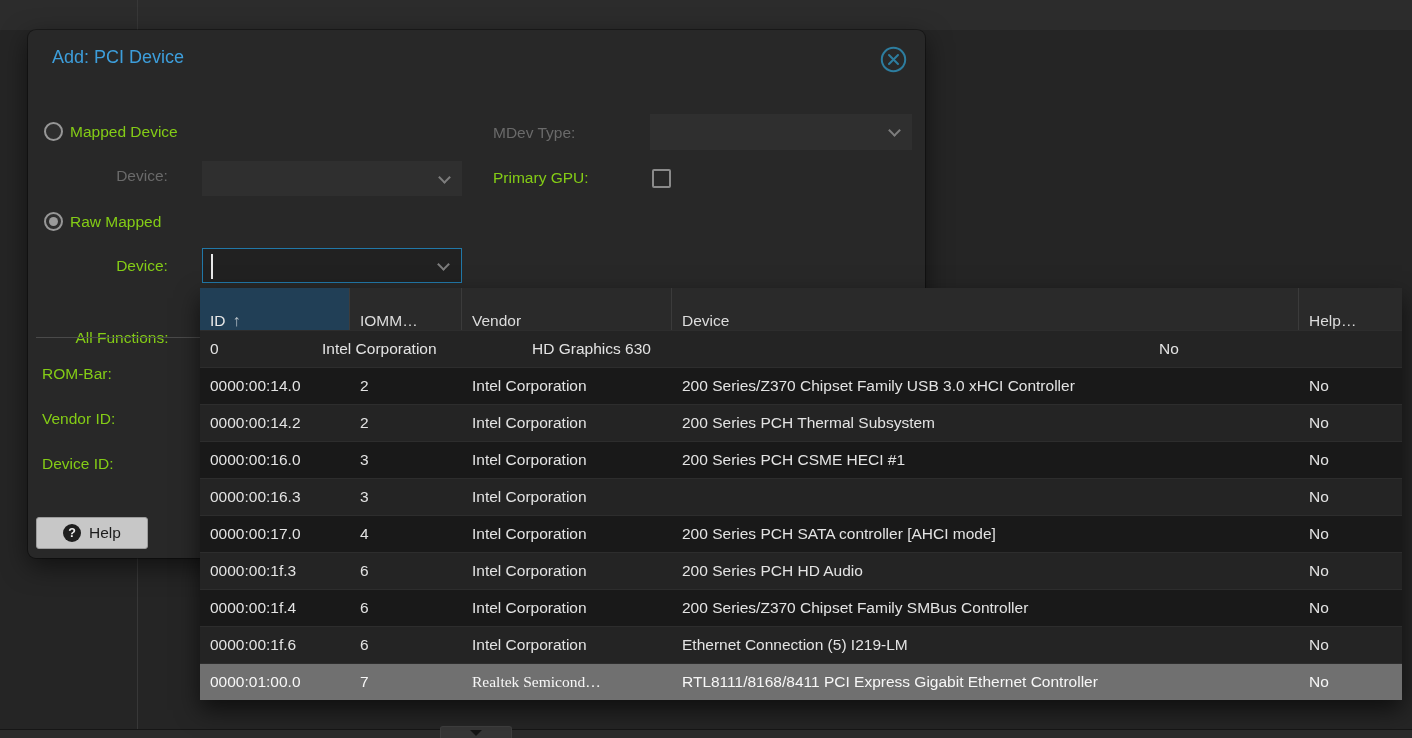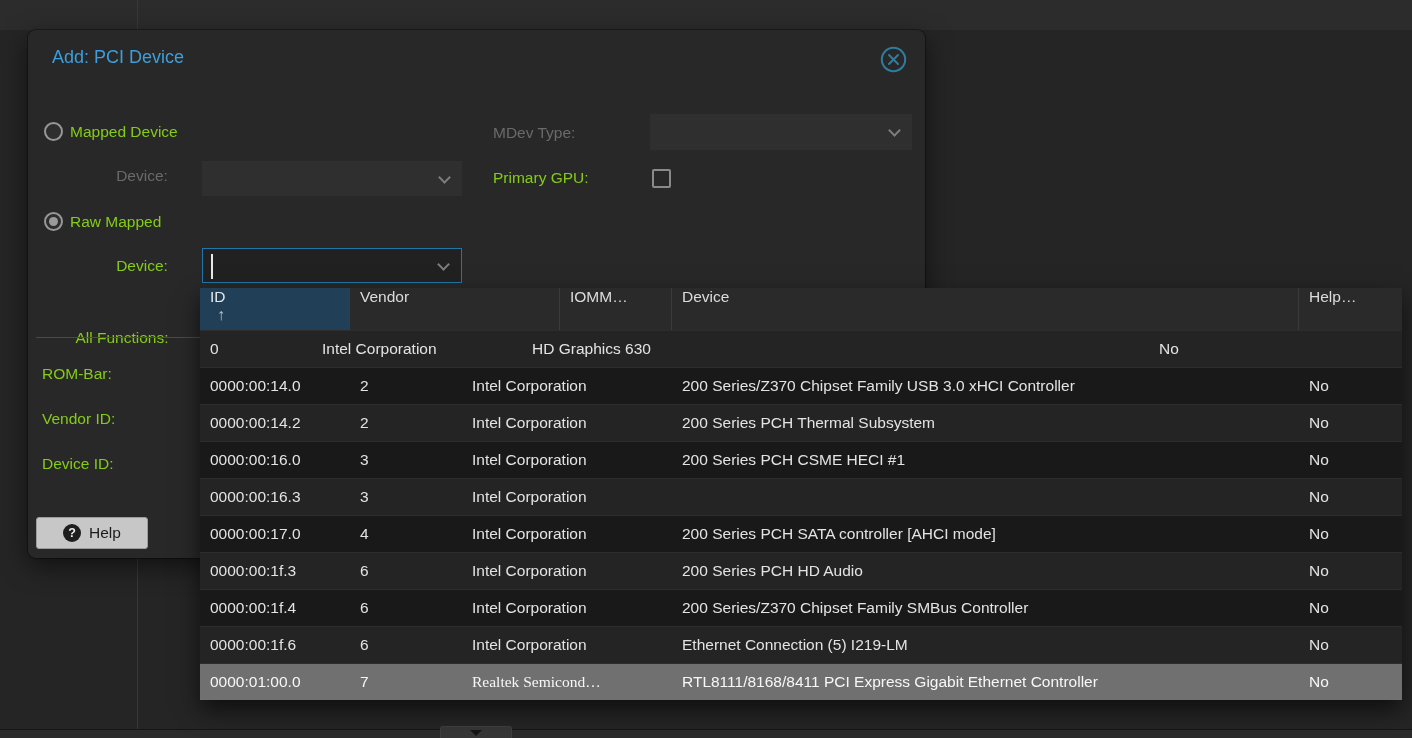--- a/index.html
+++ b/index.html
@@ -47,22 +47,22 @@
               background:#c7c7c7; border:1px solid #9d9d9d; border-radius:3px;
               display:flex; align-items:center; justify-content:center; gap:8px;
               color:#1c1c1c; font-size:15.5px; cursor:pointer; }
   .help-ic  { width:18px; height:18px; border-radius:50%; background:#1e1e1e; color:#ededed;
               font-size:12.5px; font-weight:bold; display:flex; align-items:center; justify-content:center; }
 
   
   .dropdown { position:absolute; left:200px; top:288px; width:1202px; z-index:20;
               background:#1a1a1a; box-shadow:0 10px 22px rgba(0,0,0,.6); }
   .dd-header { display:flex; height:42px; background:#2a2a2a; }
-  .hcell { padding:0 10px; display:flex; align-items:flex-start; color:#dcdcdc; font-size:15.5px;
-           border-right:1px solid #3b3b3b; overflow:hidden; white-space:nowrap; cursor:pointer;flex-direction:column; }
+  .hcell { padding:0 10px; display:flex; align-items:flex-end; color:#dcdcdc; font-size:15.5px;
+           border-right:1px solid #3b3b3b; overflow:hidden; white-space:nowrap; cursor:pointer; }
   .hcell:last-child { border-right:none; }
   .hcell.sorted { background:#213f56; color:#e8e8e8; }
   .sort-arrow { margin-left:7px; color:#b9c2c9; font-size:16px; }
   .dd-row { display:flex; height:37px; background:#242424; border-top:1px solid #2d2d2d; cursor:pointer; }
   .dd-row:nth-child(even) { background:#191919; }
   .dd-row.highlighted { background:#707070; }
   .dd-row.highlighted .cell { color:#f7f7f7; }
   .cell { padding:0 10px; display:flex; align-items:center; color:#e3e3e3; font-size:15.5px;
           white-space:nowrap; overflow:hidden; }
 </style>
@@ -124,25 +124,25 @@
     <span>Help</span>
   </div>
 </div>
 
 <div class="dropdown">
   <div class="dd-header">
       <div class="hcell sorted" style="width: 150px;">
         <span>ID</span>
         <span class="sort-arrow">↑</span>
       </div>
+      <div class="hcell" style="width: 112px;">
+        <span>IOMM…</span>
+      </div>
       <div class="hcell" style="width: 210px;">
         <span>Vendor</span>
-      </div>
-      <div class="hcell" style="width: 112px;">
-        <span>IOMM…</span>
       </div>
       <div class="hcell" style="width: 627px;">
         <span>Device</span>
       </div>
       <div class="hcell" style="width: 103px;">
         <span>Help…</span>
       </div>
     </div>
   <div class="dd-body">
       <div class="dd-row">

